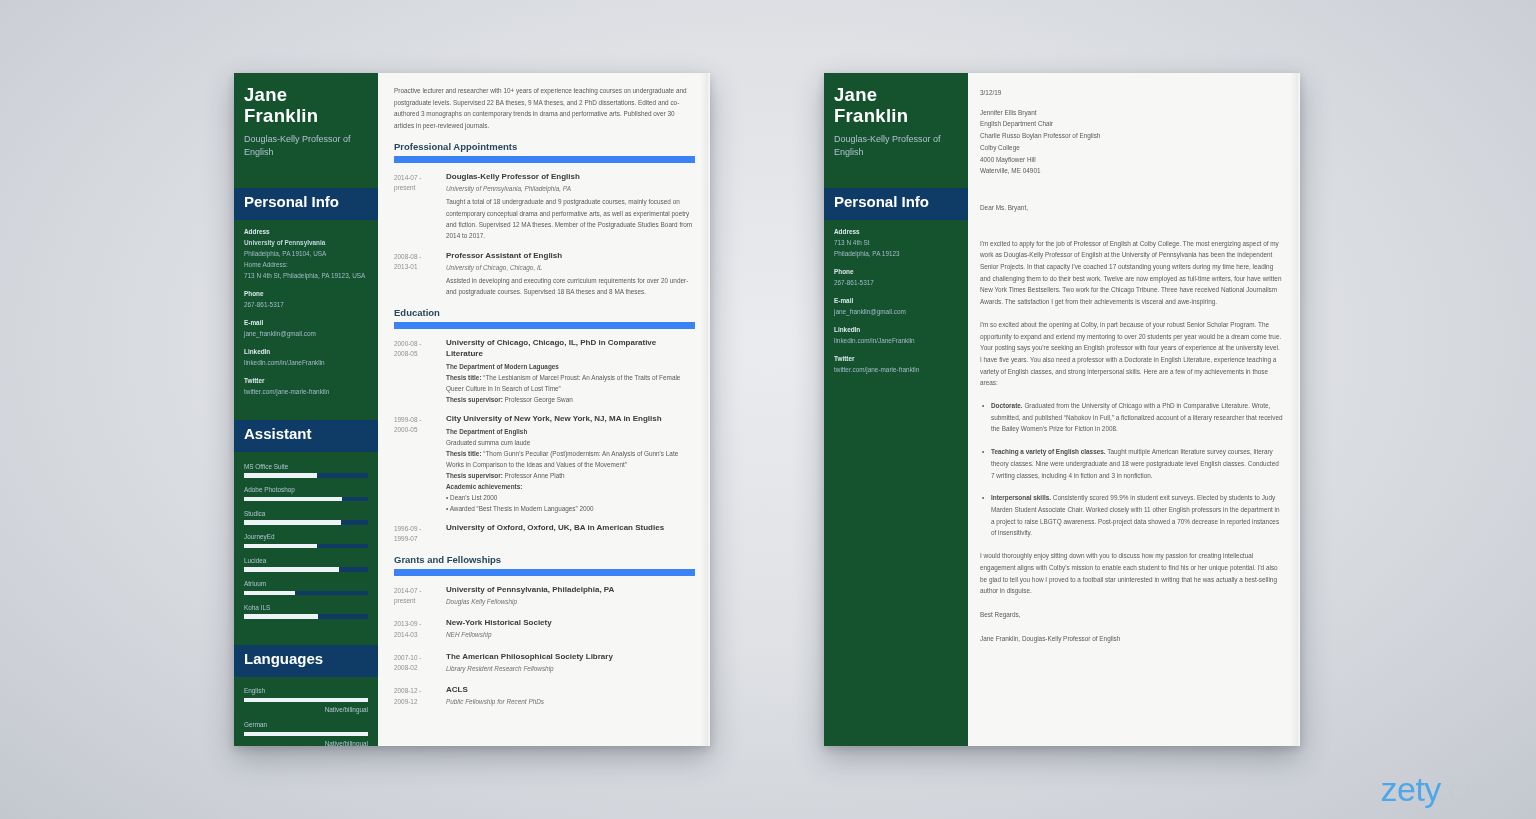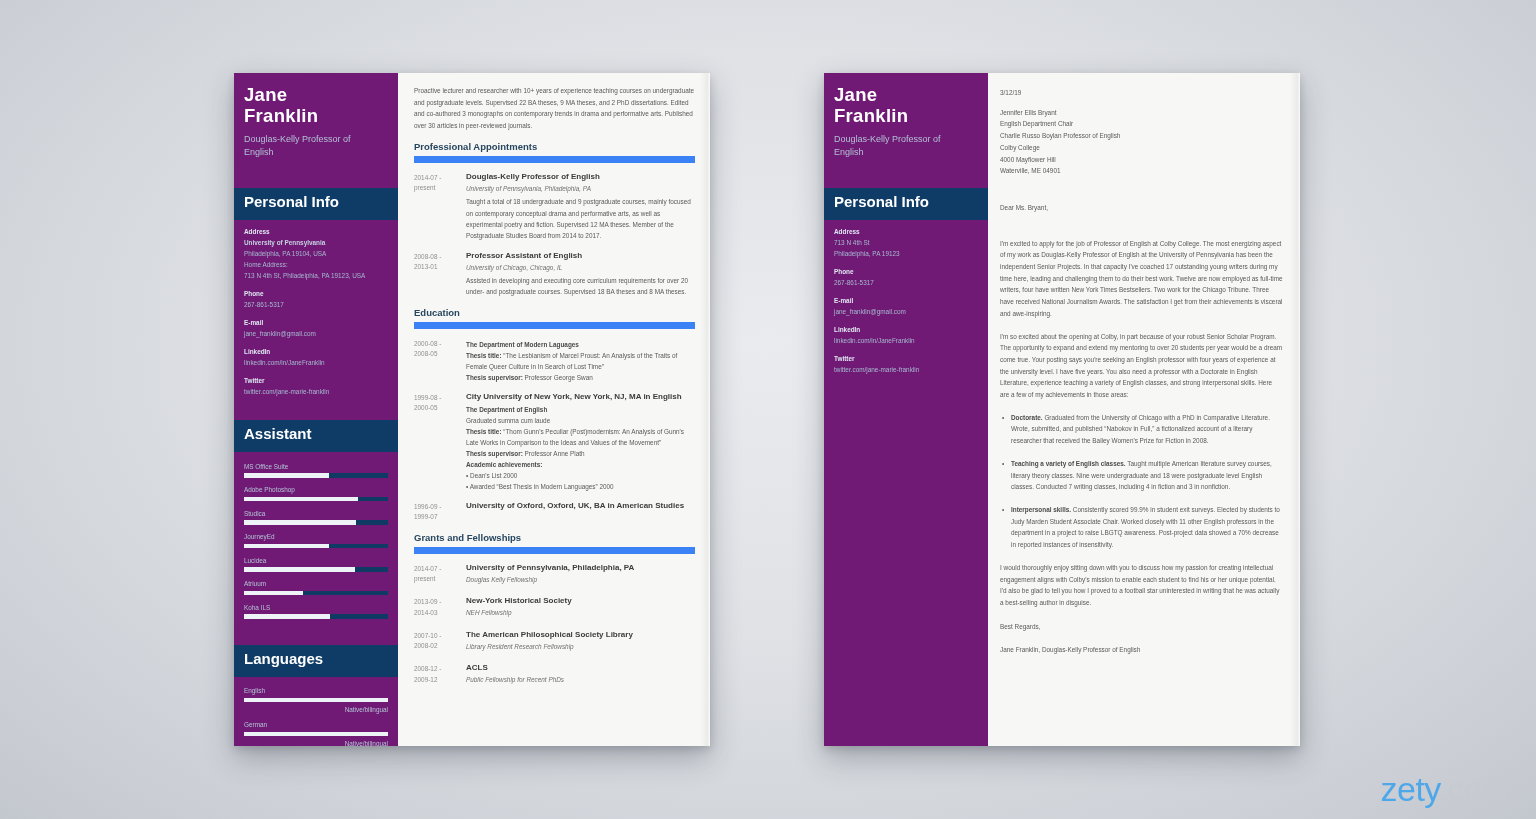--- a/index.html
+++ b/index.html
@@ -20,21 +20,21 @@
   }
   .page::after {
     content: ""; position: absolute; top: 0; right: 0; width: 10px; height: 100%;
     background: linear-gradient(to right, rgba(0,0,0,0) 0%, rgba(0,0,0,.05) 75%, rgba(255,255,255,.35) 100%);
     pointer-events: none;
   }
   .page-resume { left: 234px; }
   .page-letter { left: 824px; }
 
   
-  .sb { width: 164px; flex: none; background: #701a75; overflow: hidden; }
+  .sb { width: 144px; flex: none; background: #14532d; overflow: hidden; }
   .name-block { padding: 11px 10px 8px 10px; }
   .name { color: #ffffff; font-weight: bold; font-size: 18.5px; line-height: 21px; letter-spacing: .3px; }
   .job-title { margin-top: 7px; font-size: 9px; line-height: 12.5px; color: #b2c1d4; max-width: 112px; }
   .sb-band { background: #0f3c67; color: #ffffff; font-weight: bold; font-size: 15px; padding: 5px 10px 10px; margin-top: 22px; }
   .sb-field { padding: 6px 10px 1px; font-size: 6.4px; line-height: 11px; }
   .sb-label { font-weight: bold; color: #dfe8f1; }
   .sb-line { color: #a5bacf; }
   .sb-line .b { font-weight: bold; color: #c4d3e1; }
   .sb-skills { padding: 2px 10px 4px; }
   .skill { margin-top: 8.5px; font-size: 6.4px; }
@@ -236,20 +236,21 @@
         <section class="rsec">
           <h2 class="sec-h" data-bind="@.title">Education</h2>
           <div>
 
           <div class="entry">
                 <div class="dates">
                   <div data-bind="@.date_from">2000-08 -</div>
                   <div data-bind="@.date_to">2008-05</div>
                 </div>
                 <div class="ebody">
+                  <h3 class="etitle" data-bind="@.title">University of Chicago, Chicago, IL, PhD in Comparative Literature</h3>
 
                   <div class="elines">
 
                   <div class="eline"><span class="b" data-bind="@.b">The Department of Modern Laguages</span></div>
                   <div class="eline"><span class="b" data-bind="@.b">Thesis title:</span><span data-bind="@.t"> “The Lesbianism of Marcel Proust: An Analysis of the Traits of Female Queer Culture in In Search of Lost Time”</span></div>
                   <div class="eline"><span class="b" data-bind="@.b">Thesis supervisor:</span><span data-bind="@.t"> Professor George Swan</span></div>
                 </div>
 
                 </div>
               </div>

